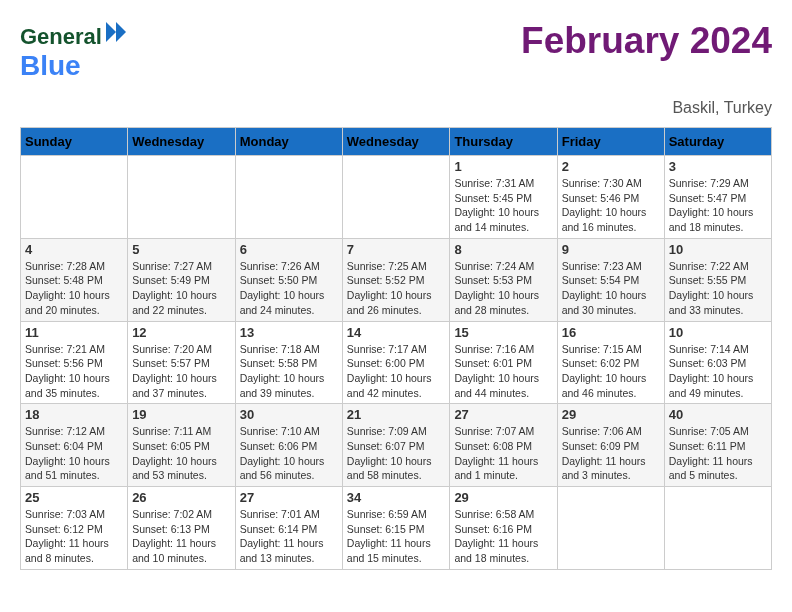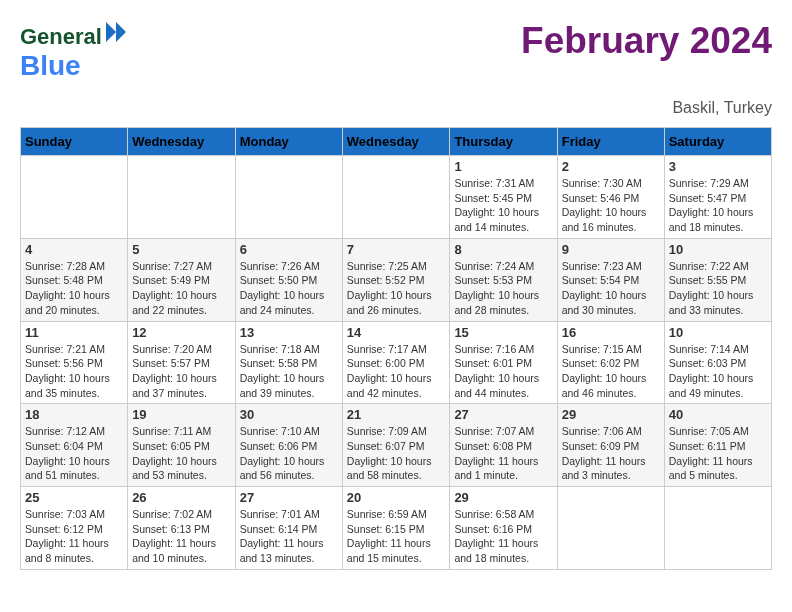--- a/index.html
+++ b/index.html
@@ -238,21 +238,21 @@
         </td>
         <td>
           <span class="day-number">26</span>
           <div class="day-info">Sunrise: 7:02 AM<br>Sunset: 6:13 PM<br>Daylight: 11 hours and 10 minutes.</div>
         </td>
         <td>
           <span class="day-number">27</span>
           <div class="day-info">Sunrise: 7:01 AM<br>Sunset: 6:14 PM<br>Daylight: 11 hours and 13 minutes.</div>
         </td>
         <td>
-          <span class="day-number">20</span>
+          <span class="day-number">34</span>
           <div class="day-info">Sunrise: 6:59 AM<br>Sunset: 6:15 PM<br>Daylight: 11 hours and 15 minutes.</div>
         </td>
         <td>
           <span class="day-number">29</span>
           <div class="day-info">Sunrise: 6:58 AM<br>Sunset: 6:16 PM<br>Daylight: 11 hours and 18 minutes.</div>
         </td>
         <td class="empty-cell"></td>
         <td class="empty-cell"></td>
       </tr>
     </tbody>

